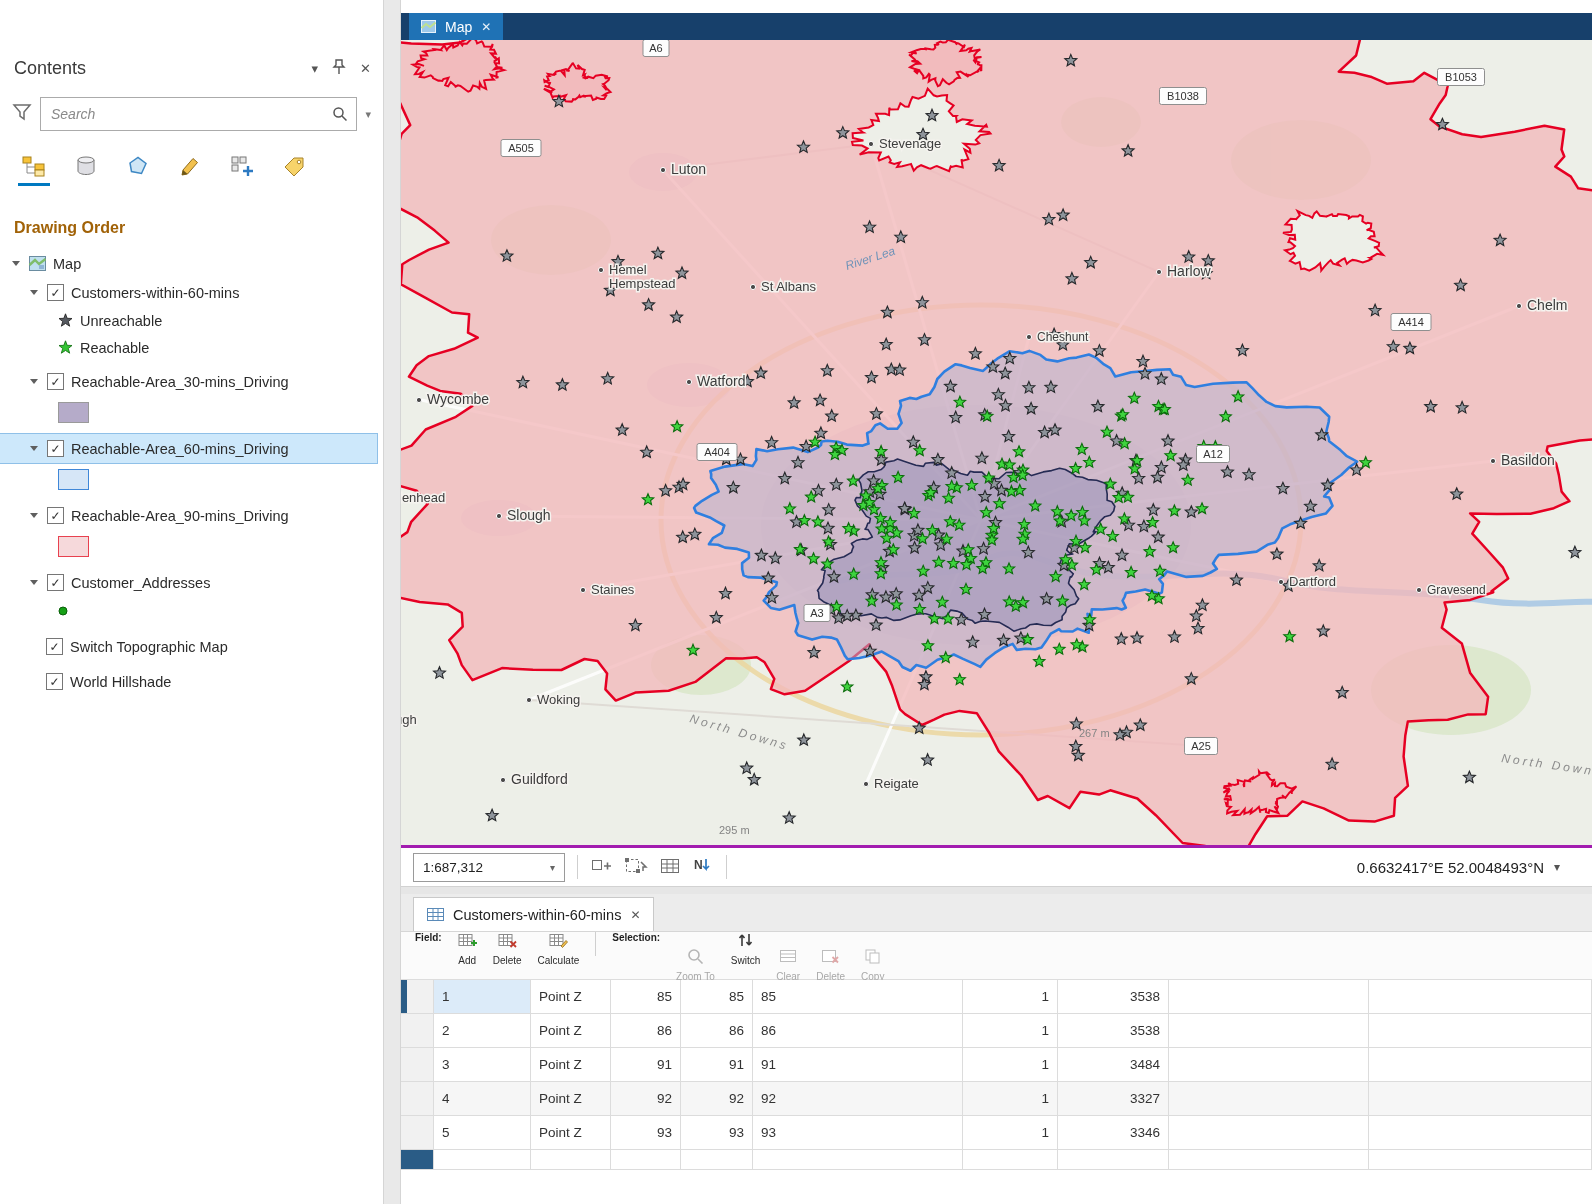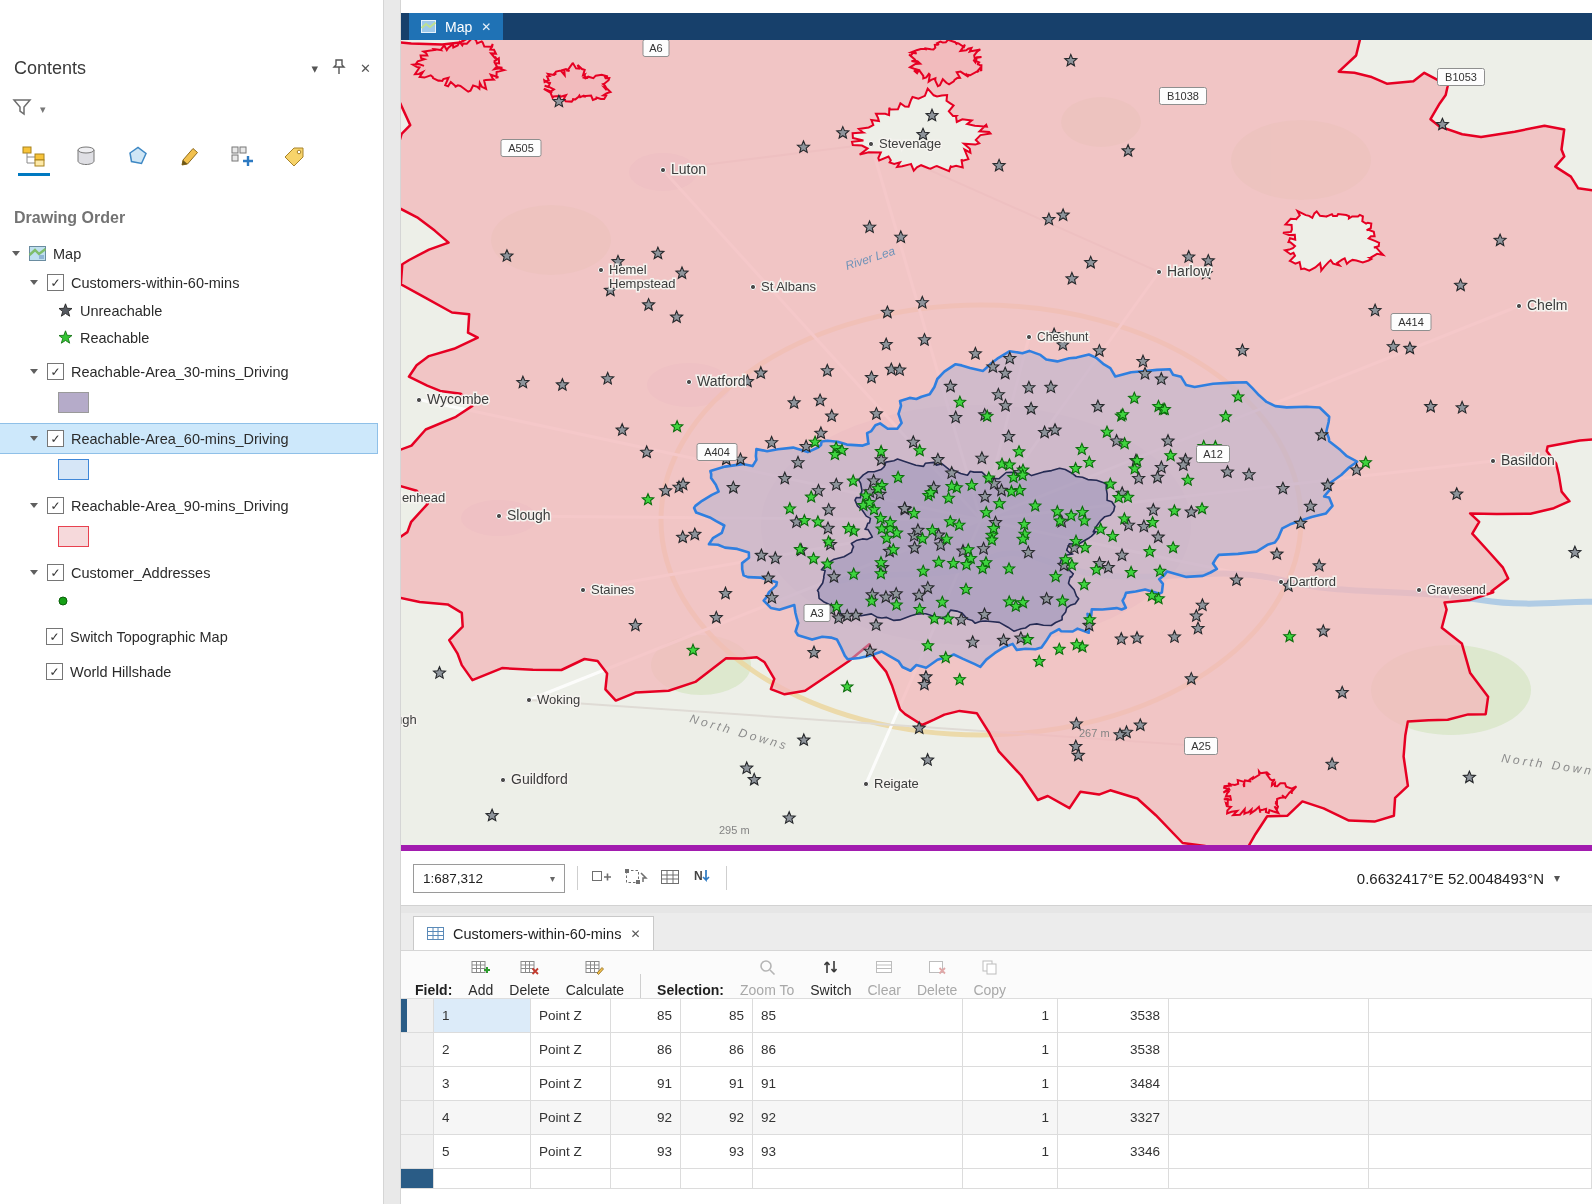--- a/index.html
+++ b/index.html
@@ -10,49 +10,49 @@
   .hdr-icons{margin-left:auto;display:flex;align-items:center;gap:14px;color:#555;font-size:13px;}
   .hdr-icons span{cursor:default;}
   .search-row{display:flex;align-items:center;gap:8px;padding:12px 8px 8px 12px;}
   .searchbox{flex:1;height:32px;border:1px solid #ababab;display:flex;align-items:center;padding:0 8px;background:#fff;}
   .searchbox input{border:none;outline:none;flex:1;font-size:14px;font-family:inherit;font-style:italic;color:#555;}
   .searchbox input::placeholder{color:#8a8a8a;font-style:italic;}
   .search-caret{color:#777;font-size:11px;padding-right:4px;}
   .icons-row{display:flex;gap:20px;padding:12px 16px 10px 18px;}
   .icon-btn{width:32px;height:30px;display:flex;align-items:center;justify-content:center;position:relative;}
   .icon-btn.active::after{content:'';position:absolute;left:0;right:0;bottom:-5px;height:3px;background:#0079c1;}
-  .section-title{font-weight:bold;font-size:16px;padding:28px 14px 12px 14px;color:#737373;}
+  .section-title{font-weight:bold;font-size:16px;padding:28px 14px 12px 14px;color:#a16207;}
   .tree{font-size:14.5px;color:#2b2b2b;}
   .trow{display:flex;align-items:center;height:29px;gap:7px;padding-left:10px;}
   .trow.selrow{background:#cde8fb;outline:1px solid #8fc0e8;margin-right:6px;}
   .exp{width:12px;display:flex;justify-content:center;}
   .cb{width:15px;height:15px;border:1px solid #767676;background:#fff;display:flex;align-items:center;justify-content:center;font-size:12px;line-height:1;color:#333;flex:0 0 15px;}
   .swatch{width:29px;height:19px;border:1px solid #9a9a9a;}
   .bold{font-weight:bold;}
   
   .splitter{flex:0 0 16px;background:#e9e9e9;border-left:1px solid #d5d5d5;border-right:1px solid #d5d5d5;}
   
   .right{flex:1;display:flex;flex-direction:column;min-width:0;}
   .doc-tabbar{height:40px;position:relative;background:#fff;}
   .doc-tabbar .bar{position:absolute;left:0;right:0;bottom:0;height:27px;background:#17406b;}
   .doc-tab{position:absolute;left:8px;bottom:0;height:27px;background:#1f72b5;color:#fff;display:flex;align-items:center;gap:9px;padding:0 12px;font-size:14px;}
   .doc-tab .x{color:#e8f2fa;font-size:12px;}
   .map-wrap{height:805px;background:#edefe8;position:relative;overflow:hidden;}
   .map-wrap svg{display:block;}
-  .map-status{height:38px;background:#fff;border-top:6px solid #a21caf;display:flex;align-items:center;padding:8px 12px;gap:12px;font-size:13.5px;}
+  .map-status{height:38px;background:#fff;border-top:3px solid #a21caf;display:flex;align-items:center;padding:0 12px;gap:12px;font-size:13.5px;}
   .scale-combo{width:132px;height:27px;border:1px solid #9a9a9a;display:flex;align-items:center;justify-content:space-between;padding:0 9px;color:#222;}
   .vsep{width:1px;height:24px;background:#cfcfcf;}
   .coords{margin-left:auto;display:flex;align-items:center;gap:10px;font-size:15px;color:#222;padding-right:20px;}
   
   .table-panel{flex:1;display:flex;flex-direction:column;min-height:0;background:#fff;}
   .tp-gap{height:7px;background:#e6e6e6;border-top:1px solid #d2d2d2;}
   .tp-tabs{height:37px;background:#ececec;display:flex;align-items:flex-end;padding-left:12px;border-bottom:1px solid #d6d6d6;}
   .tp-tab{height:33px;background:#fff;border:1px solid #c9c9c9;border-bottom:none;display:flex;align-items:center;gap:9px;padding:0 13px;font-size:14.5px;color:#222;}
   .tp-tab .x{color:#555;font-size:12px;}
-  .tp-toolbar{height:47px;display:flex;align-items:flex-end;padding:0 14px;gap:16px;background:#fbfbfb;border-bottom:1px solid #ddd;font-size:14px;color:#2b2b2b;}
+  .tp-toolbar{height:47px;display:flex;align-items:flex-start;padding:0 14px;gap:16px;background:#fbfbfb;border-bottom:1px solid #ddd;font-size:10px;color:#2b2b2b;}
   .tb-label{font-weight:bold;color:#1f1f1f;}
   .tb-btn{display:flex;align-items:center;gap:7px;flex-direction:column;}
   .tb-btn.disabled{color:#a8a8a8;margin-top:16px;}
   .tbl{flex:1;overflow:hidden;font-size:13.5px;}
   .tr{display:grid;grid-template-columns:33px 97px 80px 70px 72px 210px 95px 111px 200px 1fr;height:34px;line-height:34px;background:#fff;}
   .tr.alt{background:#f6f6f6;}
   .tr.hr{height:30px;line-height:30px;}
   .td{border-right:1px solid #dcdcdc;border-bottom:1px solid #dcdcdc;padding:0 8px;white-space:nowrap;overflow:hidden;}
   .td.num{text-align:right;}
   .td.sel{background:#f1f1f1;padding:0;position:relative;}
@@ -81,20 +81,27 @@
             </svg>
         </span>
         <span>✕</span>
       </span>
     </div>
 
     <div class="search-row">
       <span>
         <svg width="20" height="20" viewBox="0 0 20 20">
             <path d="M2,3 H18 L12,10 V17 L8,14 V10 Z" fill="none" stroke="#6d6d6d" stroke-width="1.5"></path>
+          </svg>
+      </span>
+      <span class="searchbox">
+        <input placeholder="Search" style="">
+        <svg width="16" height="16" viewBox="0 0 16 16">
+            <circle cx="6.5" cy="6.5" r="4.5" fill="none" stroke="#555" stroke-width="1.5"></circle>
+            <line x1="10" y1="10" x2="14.5" y2="14.5" stroke="#555" stroke-width="1.5"></line>
           </svg>
       </span>
       <span class="search-caret">▾</span>
     </div>
 
     <div class="icons-row">
       <span class="icon-btn active">
         <svg width="24" height="22" viewBox="0 0 24 22">
             <rect x="1" y="2" width="8" height="6" fill="#f7c33a" stroke="#a8821c"></rect>
             <path d="M5,8 V18 M5,12 H13 M5,18 H13" stroke="#8a8a8a" fill="none"></path>

